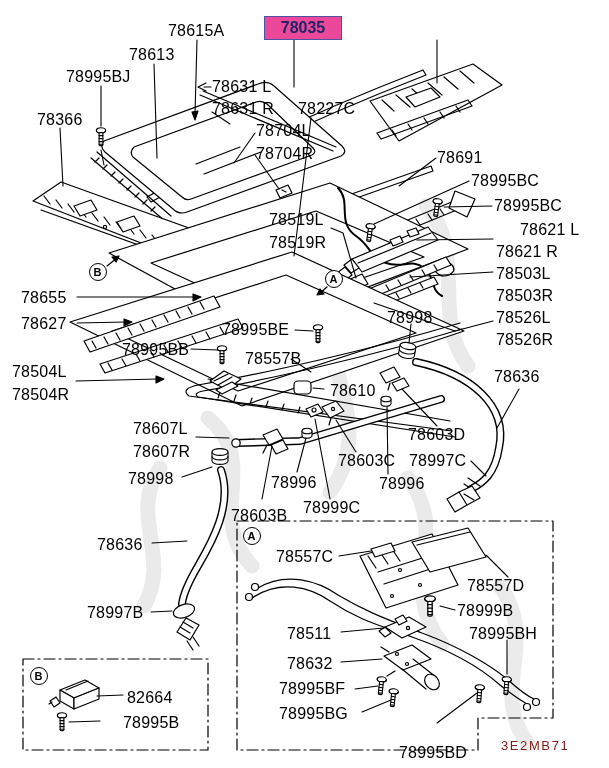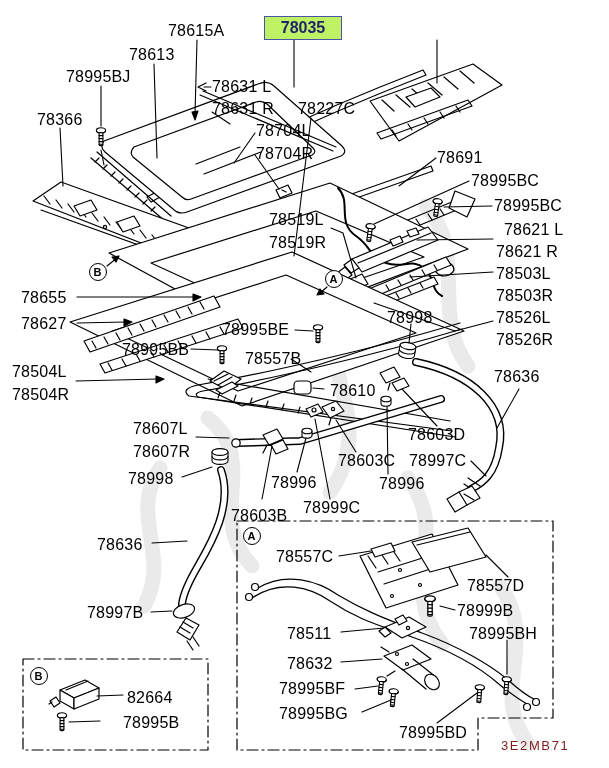--- a/index.html
+++ b/index.html
@@ -296,39 +296,39 @@
         <path d="M341,662 L382,659"></path>
         <path d="M355,689 L378,686"></path>
         <path d="M362,712 L391,700"></path>
         <path d="M437,723 L477,693"></path>
         <path d="M97,696 L123,695"></path>
         <path d="M69,722 L100,721"></path>
       </g>
     </g>
   </svg>
 
-  <div class="hl" id="hl" style="background: #bef264; border: 1.5px solid rgb(76, 82, 164); color: rgb(32, 36, 106);">
+  <div class="hl" id="hl" style="background: #ec4899; border: 1.5px solid rgb(76, 82, 164); color: rgb(32, 36, 106);">
     <span>78035</span>
   </div>
 
   <div id="labels">
       <div class="plabel" style="left: 168px; top: 23px;">78615A</div>
       <div class="plabel" style="left: 129px; top: 47px;">78613</div>
       <div class="plabel" style="left: 66px; top: 69px;">78995BJ</div>
       <div class="plabel" style="left: 212px; top: 79px;">78631 L</div>
       <div class="plabel" style="left: 212px; top: 101px;">78631 R</div>
       <div class="plabel" style="left: 298px; top: 101px;">78227C</div>
       <div class="plabel" style="left: 37px; top: 112px;">78366</div>
       <div class="plabel" style="left: 256px; top: 123px;">78704L</div>
       <div class="plabel" style="left: 256px; top: 146px;">78704R</div>
       <div class="plabel" style="left: 437px; top: 150px;">78691</div>
       <div class="plabel" style="left: 471px; top: 173px;">78995BC</div>
       <div class="plabel" style="left: 494px; top: 198px;">78995BC</div>
       <div class="plabel" style="left: 269px; top: 212px;">78519L</div>
-      <div class="plabel" style="left: 504px; top: 222px;">78621 L</div>
+      <div class="plabel" style="left: 520px; top: 222px;">78621 L</div>
       <div class="plabel" style="left: 269px; top: 235px;">78519R</div>
       <div class="plabel" style="left: 496px; top: 244px;">78621 R</div>
       <div class="plabel" style="left: 496px; top: 266px;">78503L</div>
       <div class="plabel" style="left: 21px; top: 290px;">78655</div>
       <div class="plabel" style="left: 496px; top: 288px;">78503R</div>
       <div class="plabel" style="left: 496px; top: 310px;">78526L</div>
       <div class="plabel" style="left: 21px; top: 316px;">78627</div>
       <div class="plabel" style="left: 387px; top: 310px;">78998</div>
       <div class="plabel" style="left: 496px; top: 332px;">78526R</div>
       <div class="plabel" style="left: 222px; top: 322px;">78995BE</div>
@@ -353,21 +353,21 @@
       <div class="plabel" style="left: 467px; top: 578px;">78557D</div>
       <div class="plabel" style="left: 457px; top: 603px;">78999B</div>
       <div class="plabel" style="left: 87px; top: 605px;">78997B</div>
       <div class="plabel" style="left: 287px; top: 626px;">78511</div>
       <div class="plabel" style="left: 469px; top: 626px;">78995BH</div>
       <div class="plabel" style="left: 287px; top: 656px;">78632</div>
       <div class="plabel" style="left: 127px; top: 690px;">82664</div>
       <div class="plabel" style="left: 279px; top: 681px;">78995BF</div>
       <div class="plabel" style="left: 279px; top: 706px;">78995BG</div>
       <div class="plabel" style="left: 103px; top: 715px; margin-left: 20px;">78995B</div>
-      <div class="plabel" style="left: 399px; top: 725px; text-align: center;">78995BD</div>
+      <div class="plabel" style="left: 399px; top: 745px; text-align: center;">78995BD</div>
     </div>
 
   <div id="markers">
       <div class="marker" style="left: 88.5px; top: 262.5px;">B</div>
       <div class="marker" style="left: 324.5px; top: 269.5px;">A</div>
       <div class="marker" style="left: 242.5px; top: 526.5px;">A</div>
       <div class="marker" style="left: 29.5px; top: 666.5px;">B</div>
     </div>
 
   <div class="code">3E2MB71</div>

